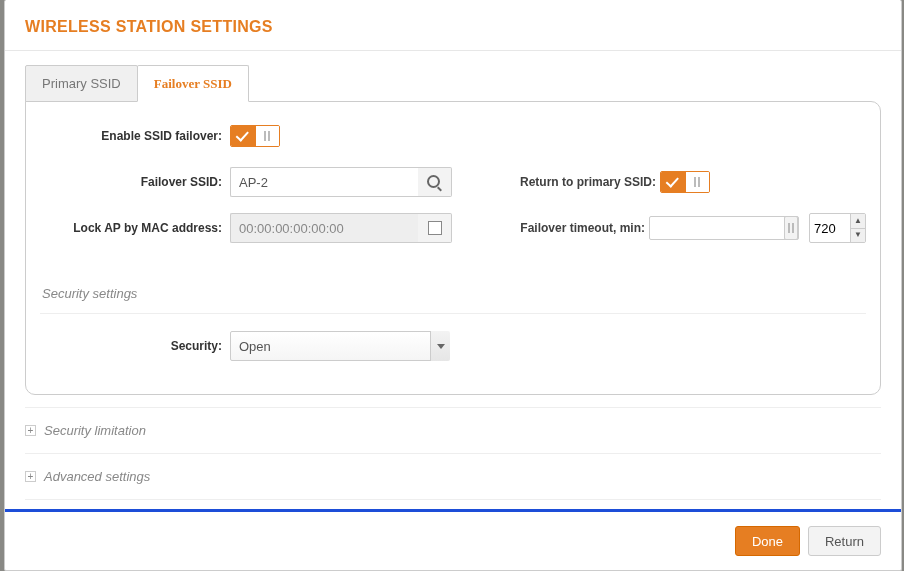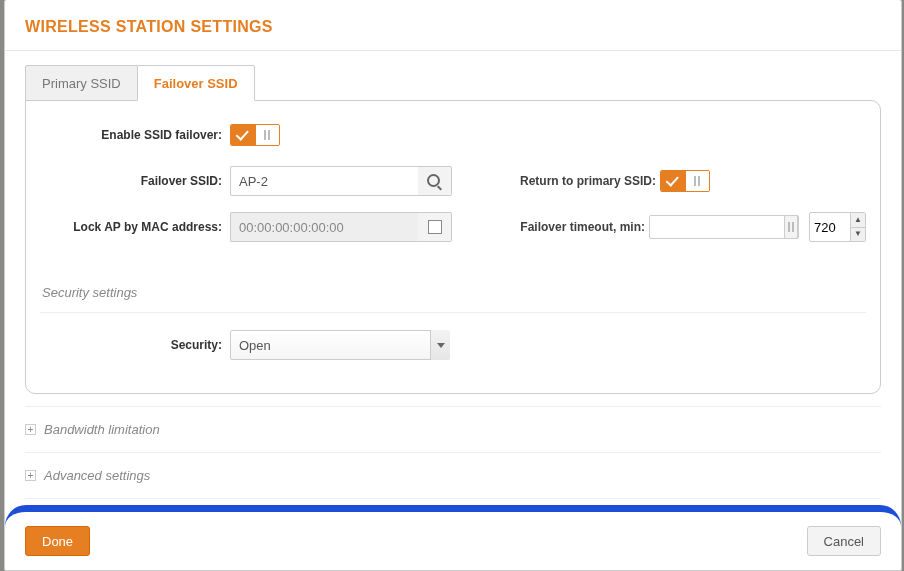--- a/index.html
+++ b/index.html
@@ -2,21 +2,21 @@
 <html><head>
 <meta charset="utf-8">
 <style>
   *{box-sizing:border-box;margin:0;padding:0;}
   html,body{width:904px;height:571px;font-family:Arial,Helvetica,sans-serif;font-size:13px;color:#333;background:#898985;overflow:hidden;}
   .modal{position:relative;left:4px;top:0;width:898px;height:571px;background:#fff;border:1px solid #ccc;border-top:none;border-radius:2px;box-shadow:inset 4px 0 0 -4px #999;}
   .title{font-size:16px;font-weight:bold;color:#e67e22;padding:18px 20px 14px 20px;letter-spacing:0.3px;border-bottom:1px solid #e7e7e7;}
   .body{padding:14px 20px 0 20px;}
   .tabs{display:flex;}
   .tab{font-size:13px;padding:10px 16px 9px 16px;border:1px solid #ccc;background:#f0f0f0;color:#777;cursor:pointer;border-top-left-radius:2px;border-top-right-radius:2px;margin-right:-1px;position:relative;z-index:1;}
-  .tab.active{background:#fff;color:#e67e22;font-weight:bold;border-bottom:1px solid #fff;z-index:3;}
+  .tab.active{background:#fff;color:#e67e22;font-weight:bold;border-bottom:1px solid #fff;z-index:3;font-family:Liberation Serif, serif;}
   .panel{border:1px solid #ccc;border-radius:10px;border-top-left-radius:0;margin-top:-1px;position:relative;z-index:2;padding:16px 14px 20px 14px;}
   .row{display:flex;}
   .col{display:flex;align-items:center;height:36px;margin-bottom:10px;}
   .colL{width:430px;}
   .colR{flex:1;}
   .lblL{width:190px;text-align:right;font-weight:bold;font-size:12px;padding-right:8px;color:#333;}
   .lblR{width:190px;text-align:right;font-weight:bold;font-size:12px;padding-right:4px;color:#404040;}
   .ctrl{display:flex;align-items:center;}
   .input, select.select{height:30px;border:1px solid #ccc;border-radius:2px;padding:0 8px;font-size:13px;color:#555;background:#fff;}
   .disabled{background:#eee;color:#888;}
@@ -41,21 +41,21 @@
   .sbtn:last-child{border-bottom:none;}
   .hr{border:none;border-top:1px solid #eee;margin:12px 0 14px 0;}
   .section-sub{color:#888;font-style:italic;font-size:13px;margin:6px 0 8px 2px;}
   .select{width:208px;background:linear-gradient(#fff,#f5f5f5);}
   .selwrap{position:relative;width:220px;}
   .selwrap .arrow{position:absolute;right:0;top:0;width:20px;height:30px;border-left:1px solid #ccc;background:linear-gradient(#f3f3f3,#e6e6e6);border-top-right-radius:2px;border-bottom-right-radius:2px;display:flex;align-items:center;justify-content:center;pointer-events:none;}
   .arrow .tri{width:0;height:0;border-left:4px solid transparent;border-right:4px solid transparent;border-top:5px solid #666;}
   .acc{display:flex;align-items:center;gap:8px;padding:15px 0;border-top:1px solid #eee;cursor:pointer;}
   .accbox{width:11px;height:11px;border:1px solid #ccc;display:flex;align-items:center;justify-content:center;font-size:10px;color:#888;line-height:9px;}
   .acclbl{color:#888;font-style:italic;}
-  .footer{position:absolute;bottom:0;left:0;right:0;border-top:7px solid #1d4ed8;padding:14px 20px;display:flex;justify-content:space-between;gap:8px;border-radius:21px;}
+  .footer{position:absolute;bottom:0;left:0;right:0;border-top:3px solid #1d4ed8;padding:14px 20px;display:flex;justify-content:flex-end;gap:8px;}
   .btn{height:30px;padding:0 16px;border-radius:3px;border:1px solid #ccc;background:#f3f3f3;color:#555;font-size:13px;cursor:pointer;}
   .btn.primary{background:#e67e22;border-color:#d56800;color:#fff;}
   .mag{width:13px;height:13px;display:inline-block;position:relative;}
   .mag::before{content:"";position:absolute;width:9px;height:9px;border:2px solid #666;border-radius:50%;left:-1px;top:-1px;}
   .mag::after{content:"";position:absolute;width:5px;height:2px;background:#666;bottom:-1px;right:-1px;transform:rotate(45deg);}
 </style>
 </head>
 <body>
 
 <div class="modal">
@@ -161,25 +161,25 @@
                   <div class="tri"></div>
                 </div>
             </div>
           </div>
         </div>
       </div>
     </div>
 
     <div class="acc" style="margin-top:12px;">
       <div class="accbox">+</div>
-      <div class="acclbl">Bandwidth limitation</div>
+      <div class="acclbl">Security limitation</div>
     </div>
     <div class="acc" style="border-bottom:1px solid #eee;">
       <div class="accbox">+</div>
       <div class="acclbl">Advanced settings</div>
     </div>
   </div>
 
   <div class="footer">
     <button class="btn primary">Done</button>
-    <button class="btn">Cancel</button>
+    <button class="btn">Return</button>
   </div>
 </div>
 
 </body></html>

